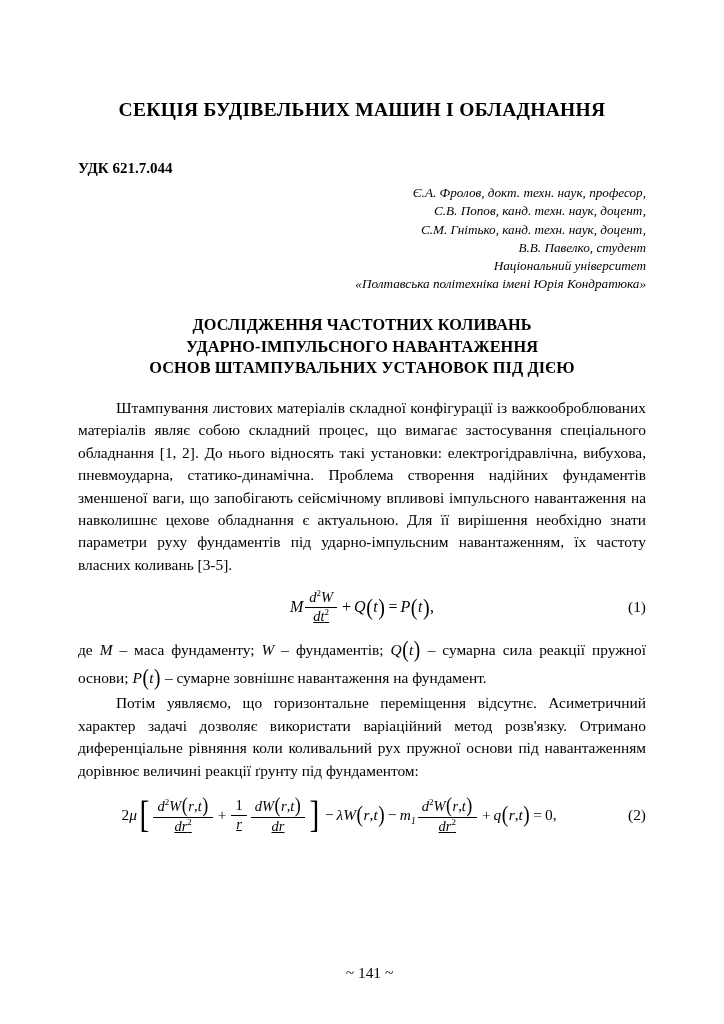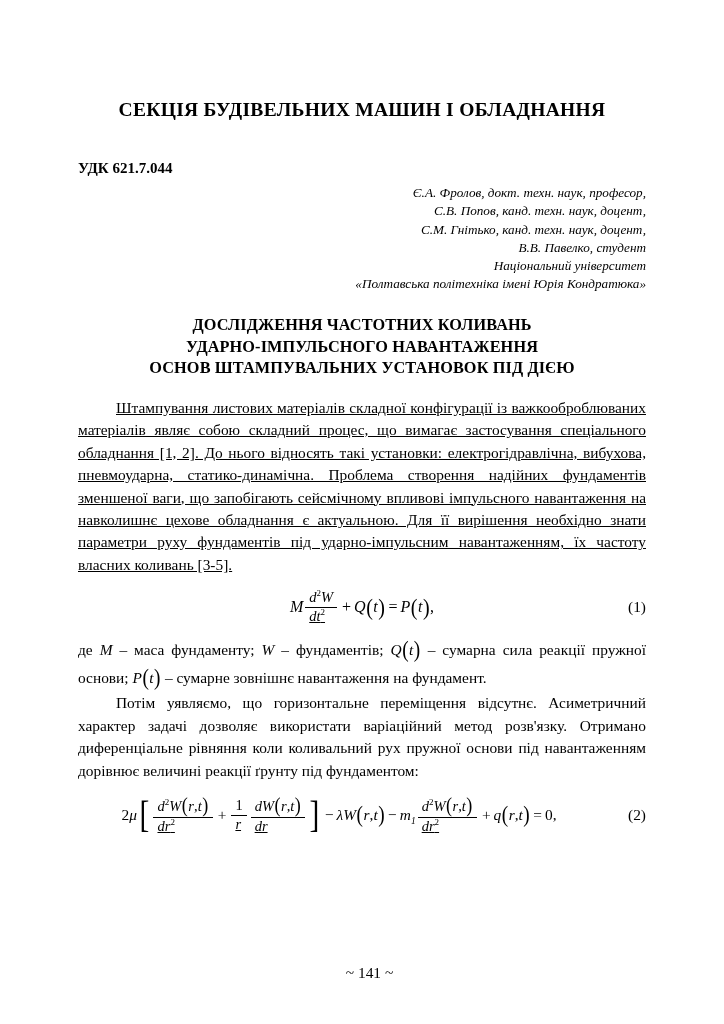--- a/index.html
+++ b/index.html
@@ -72,21 +72,21 @@
   
   .para {
     margin: 0;
     text-align: justify;
     text-align-last: left;
     font-size: 15.4px;
     line-height: 1.455;
     text-indent: 38px;
     hyphens: none;
   }
-  .para.first { padding-top: 18px; text-decoration: underline; }
+  .para.first { padding-top: 18px; }
   .para.no-indent { text-indent: 0; }
   .para + .para { padding-top: 0px; }
 
   
   .equation-row {
     display: flex;
     align-items: center;
     width: 100%;
     padding-top: 14px;
     padding-bottom: 12px;
@@ -109,21 +109,21 @@
     font-size: 16px;
     white-space: nowrap;
     display: inline-flex;
     align-items: center;
   }
   .math .it { font-style: italic; }
   .math .op { padding: 0 3px; }
   .frac {
     display: inline-flex;
     flex-direction: column;
-    align-items: flex-start;
+    align-items: center;
     vertical-align: middle;
     margin: 0 2px;
     line-height: 1.08;
   }
   .frac .num {
     padding: 0 4px 1px 4px;
     border-bottom: 1.1px solid #000;
     font-size: 14.5px;
   }
   .frac .den {

